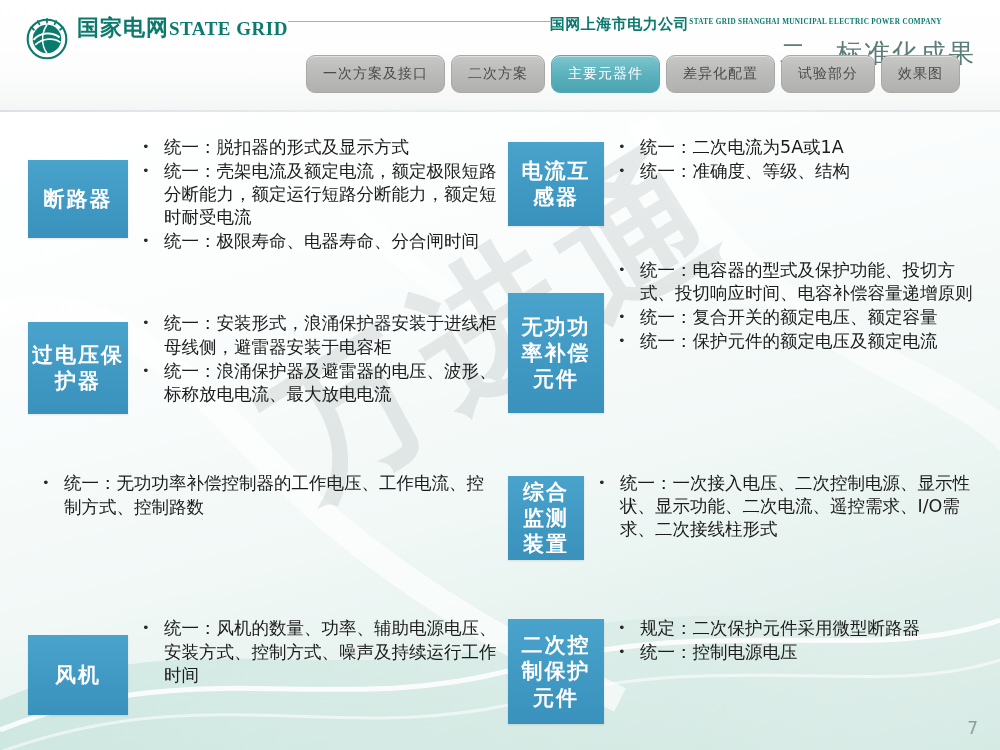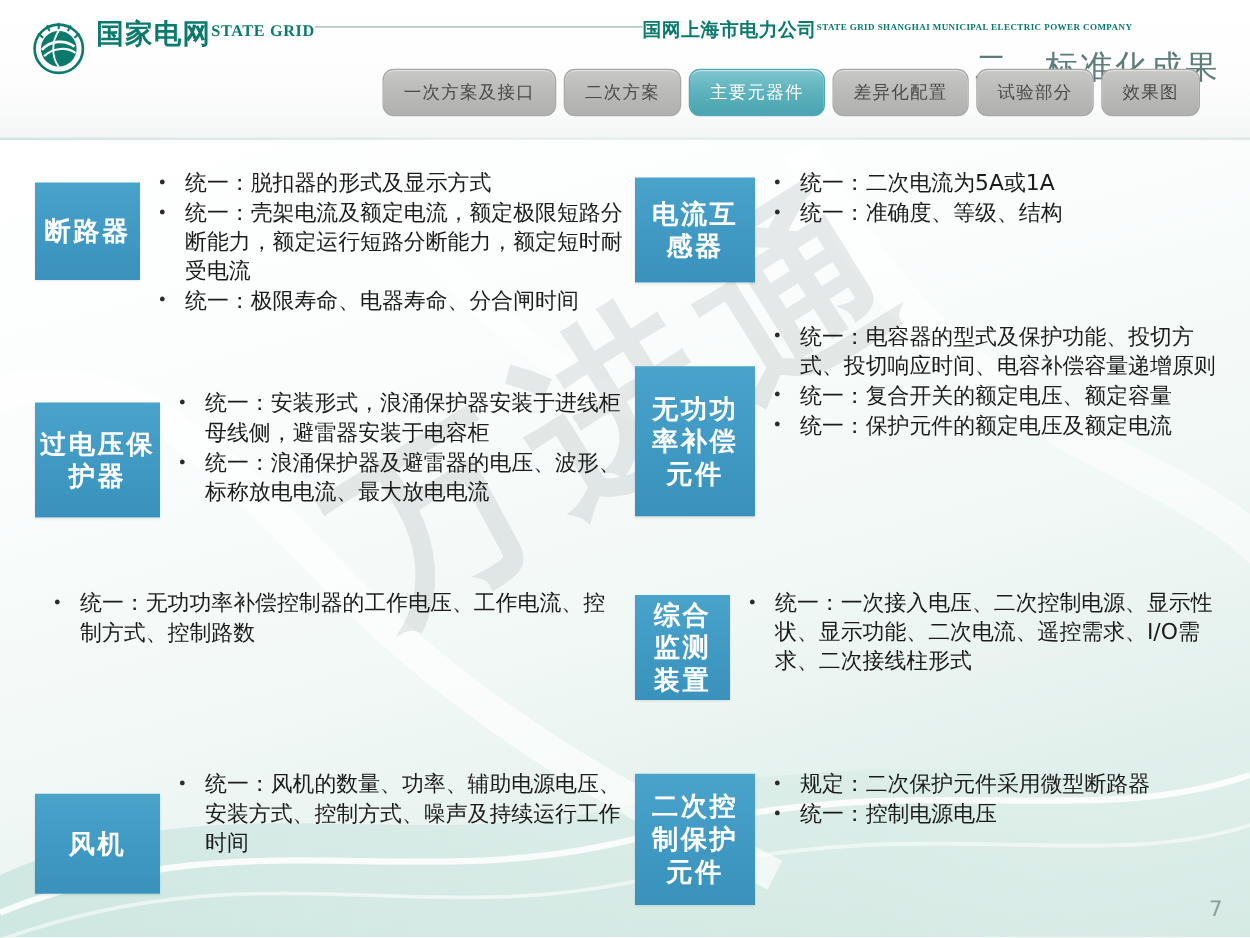--- a/index.html
+++ b/index.html
@@ -46,21 +46,21 @@
     position:absolute; left:26px; top:16px;
     display:flex; align-items:flex-start; gap:9px;
   }
   .logo-emblem { width:42px; height:42px; flex:none; margin-top:2px; }
   .logo-texts { display:flex; flex-direction:row; }
   .logo-cn {
     font-size:22px; font-weight:700; color:#0a7a6d; letter-spacing:1px;
     line-height:1.05; font-family:"DejaVu Sans", sans-serif;
   }
   .logo-en {
-    font-size:13px; font-weight:700; color:#0a7a6d; letter-spacing:0.5px;
+    font-size:19px; font-weight:700; color:#0a7a6d; letter-spacing:0.5px;
     font-family:"Liberation Serif", serif; line-height:1.25; margin-top:1px;
   }
   .logo-sep {
     width:262px; height:1px; background:#9bb2ae; margin:5px 0 4px 0;
   }
   .logo-cn2 {
     font-size:15px; font-weight:700; color:#0a7a6d; letter-spacing:0.5px;
     line-height:1.1; font-family:"DejaVu Sans", sans-serif;
   }
   .logo-en2 {
@@ -197,21 +197,21 @@
       <div class="tab">一次方案及接口</div>
       <div class="tab">二次方案</div>
       <div class="tab active">主要元器件</div>
       <div class="tab">差异化配置</div>
       <div class="tab">试验部分</div>
       <div class="tab">效果图</div>
     </div>
 
   <div class="col col-left">
       <div class="row" style="min-height: 95px; margin-bottom: 56px;">
-        <div class="label-box" style="width: 84px; height: 78px; margin-top: 12px;">断路器</div>
+        <div class="label-box" style="width: 100px; height: 78px; margin-top: 26px;">断路器</div>
         <div class="bullets">
           <div class="bullet">
             <span class="dot">•</span>
             <span class="txt">统一：脱扣器的形式及显示方式</span>
           </div>
           <div class="bullet">
             <span class="dot">•</span>
             <span class="txt">统一：壳架电流及额定电流，额定极限短路分断能力，额定运行短路分断能力，额定短时耐受电流</span>
           </div>
           <div class="bullet">

